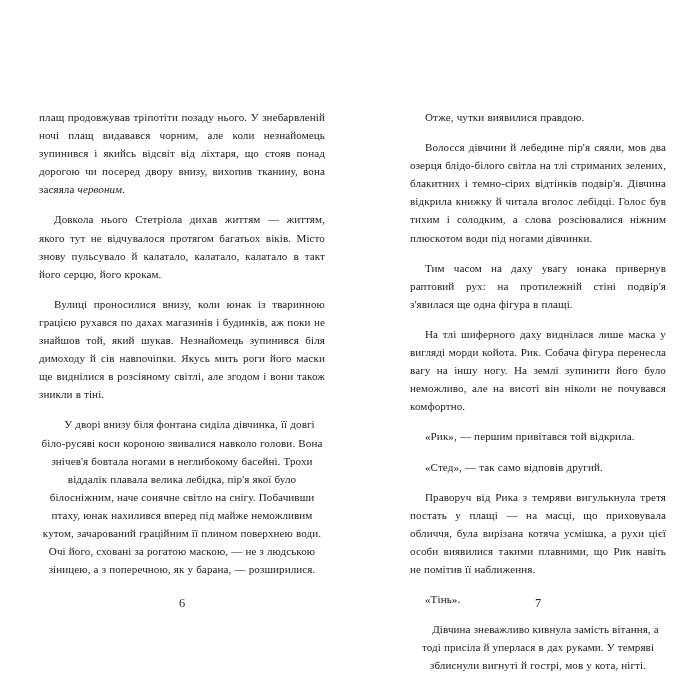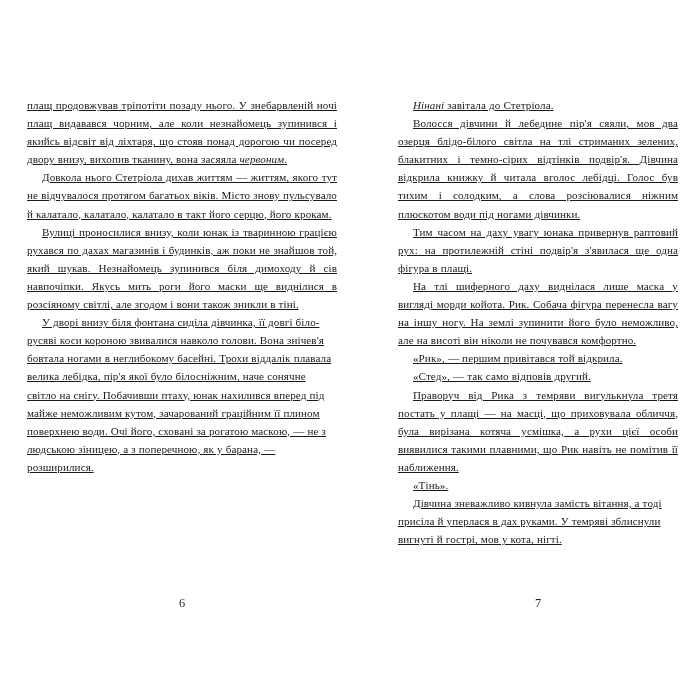--- a/index.html
+++ b/index.html
@@ -38,30 +38,29 @@
     font-size: 11.1px;
     line-height: 18.1px;
     text-align: justify;
     text-justify: inter-word;
     letter-spacing: 0.08px;
     word-spacing: 0.2px;
     color: #1b1b1b;
     -webkit-font-smoothing: antialiased;
   }
   .text-body p {
-    margin: 0;
+    margin: 12px;
     text-indent: 1.35em;
     hyphens: manual;
-    text-decoration: underline;
   }
   .text-body p.noindent {
     text-indent: 0;
   }
   .text-body p:last-child {
-    text-align: left;
+    text-align: center;
   }
   .it {
     font-style: italic;
   }
   .folio {
     position: absolute;
     font-size: 12.4px;
     line-height: 1;
     color: #262626;
     text-align: center;
@@ -87,21 +86,21 @@
     <div class="text-body">
         <p class="noindent">плащ продовжував тріпотіти позаду нього. У знебарвленій ночі плащ видавався чорним, але коли незнайомець зупинився і якийсь відсвіт від ліхтаря, що стояв понад дорогою чи посеред двору внизу, вихопив тканину, вона засяяла <span class="it">червоним</span>.</p>
         <p>Довкола нього Стетріола дихав життям — життям, якого тут не відчувалося протягом багатьох віків. Місто знову пульсувало й калатало, калатало, калатало в такт його серцю, його крокам.</p>
         <p>Вулиці проносилися внизу, коли юнак із тваринною грацією рухався по дахах магазинів і будинків, аж поки не знайшов той, який шукав. Незнайомець зупинився біля димоходу й сів навпочіпки. Якусь мить роги його маски ще виднілися в розсіяному світлі, але згодом і вони також зникли в тіні.</p>
         <p>У дворі внизу біля фонтана сиділа дівчинка, її довгі біло-русяві коси короною звивалися навколо голови. Вона знічев'я бовтала ногами в неглибокому басейні. Трохи віддалік плавала велика лебідка, пір'я якої було білосніжним, наче сонячне світло на снігу. Побачивши птаху, юнак нахилився вперед під майже неможливим кутом, зачарований граційним її плином поверхнею води. Очі його, сховані за рогатою маскою, — не з людською зіницею, а з поперечною, як у барана, — розширилися.</p>
       </div>
   </div>
 
   <div class="page page-right">
     <div class="text-body">
-        <p><span class="it">Нінані</span> завітала до Стетріола.</p>
+        <p>Отже, чутки виявилися правдою.</p>
         <p>Волосся дівчини й лебедине пір'я сяяли, мов два озерця блідо-білого світла на тлі стриманих зелених, блакитних і темно-сірих відтінків подвір'я. Дівчина відкрила книжку й читала вголос лебідці. Голос був тихим і солодким, а слова розсіювалися ніжним плюскотом води під ногами дівчинки.</p>
         <p>Тим часом на даху увагу юнака привернув раптовий рух: на протилежній стіні подвір'я з'явилася ще одна фігура в плащі.</p>
         <p>На тлі шиферного даху виднілася лише маска у вигляді морди койота. Рик. Собача фігура перенесла вагу на іншу ногу. На землі зупинити його було неможливо, але на висоті він ніколи не почувався комфортно.</p>
         <p>«Рик», — першим привітався той відкрила.</p>
         <p>«Стед», — так само відповів другий.</p>
         <p>Праворуч від Рика з темряви вигулькнула третя постать у плащі — на масці, що приховувала обличчя, була вирізана котяча усмішка, а рухи цієї особи виявилися такими плавними, що Рик навіть не помітив її наближення.</p>
         <p>«Тінь».</p>
         <p>Дівчина зневажливо кивнула замість вітання, а тоді присіла й уперлася в дах руками. У темряві зблиснули вигнуті й гострі, мов у кота, нігті.</p>
       </div>
   </div>

